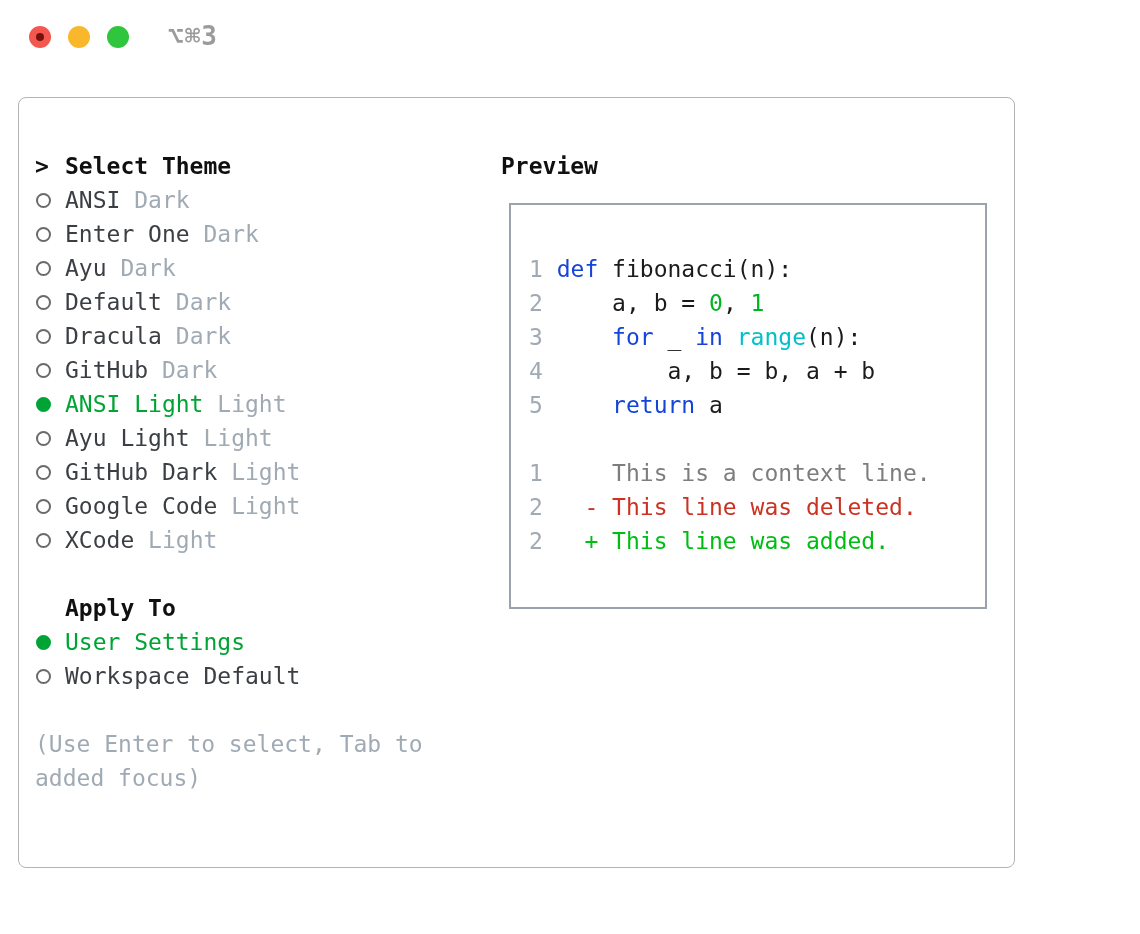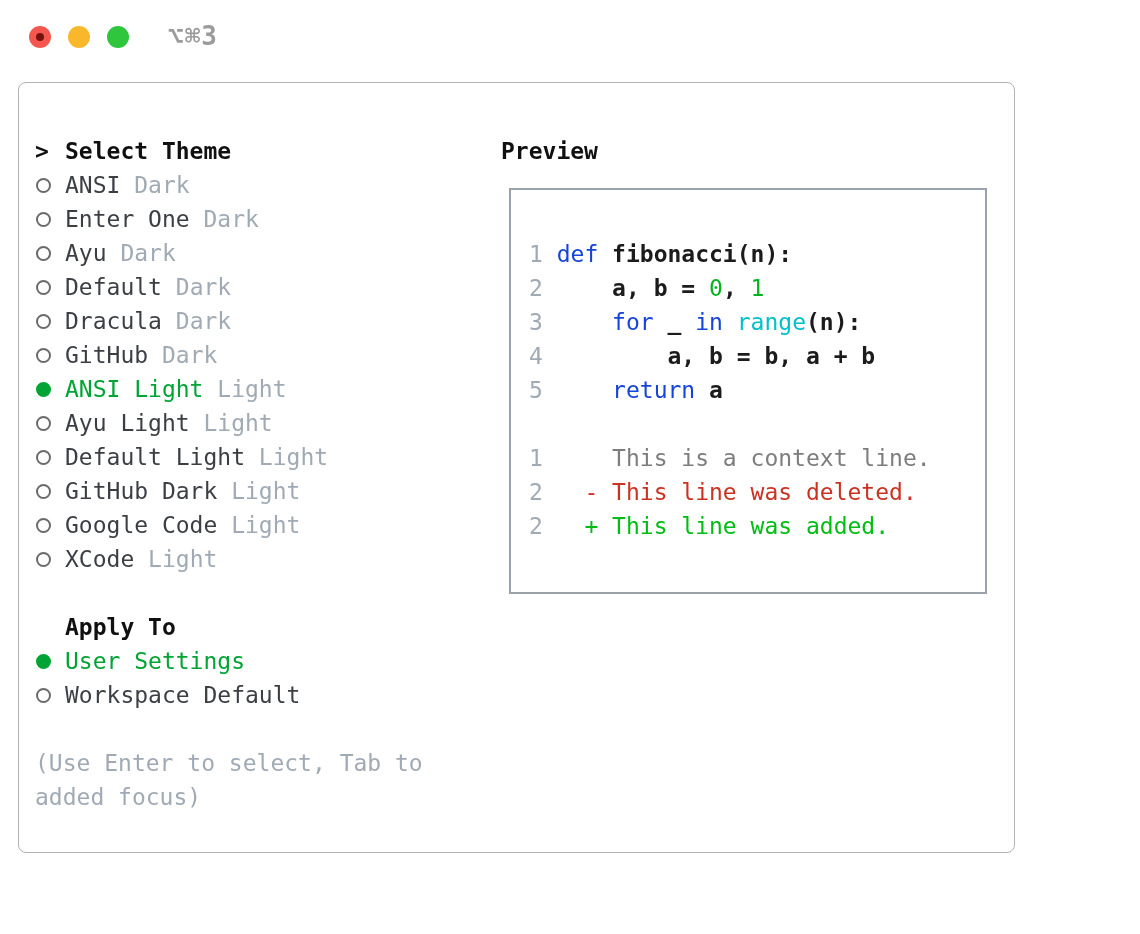--- a/index.html
+++ b/index.html
@@ -10,21 +10,21 @@
   }
   
   .titlebar{position:absolute;left:0;top:0;width:100%;height:74px;}
   .light{position:absolute;top:26px;width:22px;height:22px;border-radius:50%;}
   .light-red{left:29px;background:var(--traffic-red);}
   .light-red::after{content:"";position:absolute;left:7px;top:7px;width:8px;height:8px;border-radius:50%;background:var(--traffic-red-dot);}
   .light-yellow{left:68px;background:var(--traffic-yellow);}
   .light-green{left:107px;background:var(--traffic-green);}
   .win-title{position:absolute;left:168px;top:21px;font-size:26px;font-weight:bold;color:var(--title-gray);letter-spacing:1px;}
   
-  .panel{position:absolute;left:18px;top:82px;width:995px;height:769px;
+  .panel{position:absolute;left:18px;top:97px;width:995px;height:769px;
     border:1.5px solid var(--panel-border);border-radius:8px;background:#fff;}
   
   .left-col{position:absolute;left:16px;top:51px;width:455px;}
   .row{height:34px;line-height:34px;font-size:23px;color:var(--text-dark);white-space:pre;}
   .row .marker{display:inline-block;width:30px;height:34px;position:relative;vertical-align:top;}
   .ring{position:absolute;left:1px;top:10px;width:11px;height:11px;border:2px solid var(--ring-gray);border-radius:50%;}
   .ring.dot{background:var(--accent-green);border-color:var(--accent-green);}
   .prompt{font-weight:bold;color:var(--header-black);}
   .row.header{font-weight:bold;color:var(--header-black);}
   .row .name{color:var(--text-dark);}
@@ -36,21 +36,21 @@
   .preview-label{position:absolute;left:482px;top:51px;height:34px;line-height:34px;
     font-size:23px;font-weight:bold;color:var(--header-black);}
   .preview-box{position:absolute;left:490px;top:105px;width:474px;height:402px;
     border:2px solid var(--preview-border);background:#fff;box-sizing:content-box;}
   .preview-pre{margin:0;padding:47px 0 0 18px;font-size:23px;line-height:34px;}
   .pline{height:34px;white-space:pre;}
   .tok-ln{color:var(--muted-gray);}
   .tok-kw{color:var(--keyword-blue);}
   .tok-num{color:var(--number-green);}
   .tok-bi{color:var(--builtin-cyan);}
-  .tok-code{color:var(--code-black);font-weight:bold;}
+  .tok-code{color:var(--code-black);}
   .tok-ctx{color:var(--context-gray);}
   .tok-del{color:var(--diff-red);}
   .tok-add{color:var(--diff-green);}
 </style>
 </head>
 <body style="--accent-green: #00a434; --keyword-blue: #1544d8; --builtin-cyan: #00c0cb; --number-green: #00b41f; --diff-red: #cb3222; --diff-green: #00bd13; --muted-gray: #a0aab4; --context-gray: #7d7d7d; --text-dark: #3b3f44; --header-black: #101010; --code-black: #1b1b1b; --panel-border: #b3b3b3; --preview-border: #9aa2ad; --ring-gray: #6a6a6a; --traffic-red: #f3574f; --traffic-red-dot: #76120e; --traffic-yellow: #f9b82c; --traffic-green: #2fc53d; --title-gray: #9b9b9b;">
 
 <div class="titlebar">
   <div class="light light-red"></div>
   <div class="light light-yellow"></div>
@@ -65,21 +65,20 @@
 
     <div id="theme-list">
         <div class="row"><span class="marker"><span class="ring"></span></span><span class="name">ANSI</span><span class="tag"> Dark</span></div>
         <div class="row"><span class="marker"><span class="ring"></span></span><span class="name">Enter One</span><span class="tag"> Dark</span></div>
         <div class="row"><span class="marker"><span class="ring"></span></span><span class="name">Ayu</span><span class="tag"> Dark</span></div>
         <div class="row"><span class="marker"><span class="ring"></span></span><span class="name">Default</span><span class="tag"> Dark</span></div>
         <div class="row"><span class="marker"><span class="ring"></span></span><span class="name">Dracula</span><span class="tag"> Dark</span></div>
         <div class="row"><span class="marker"><span class="ring"></span></span><span class="name">GitHub</span><span class="tag"> Dark</span></div>
         <div class="row selected"><span class="marker"><span class="ring dot"></span></span><span class="name">ANSI Light</span><span class="tag"> Light</span></div>
         <div class="row"><span class="marker"><span class="ring"></span></span><span class="name">Ayu Light</span><span class="tag"> Light</span></div>
-        <div class="row"><span class="marker"><span class="ring"></span></span><span class="name">Default Light</span><span class="tag"> Light</span></div>
         <div class="row"><span class="marker"><span class="ring"></span></span><span class="name">GitHub Dark</span><span class="tag"> Light</span></div>
         <div class="row"><span class="marker"><span class="ring"></span></span><span class="name">Google Code</span><span class="tag"> Light</span></div>
         <div class="row"><span class="marker"><span class="ring"></span></span><span class="name">XCode</span><span class="tag"> Light</span></div>
       </div>
 
     <div class="spacer"></div>
 
     <div class="row header"><span class="marker"></span><span>Apply To</span></div>
 
     <div id="apply-list">

